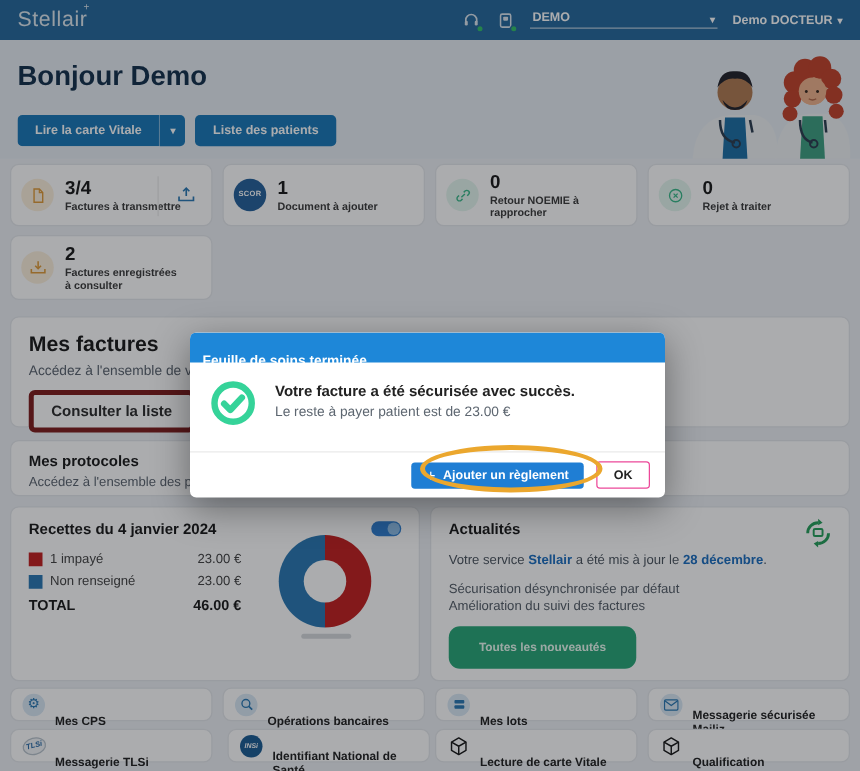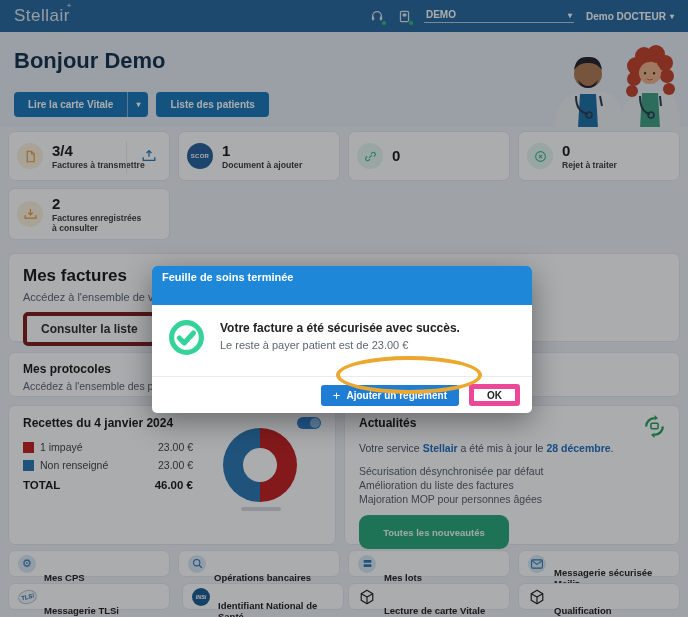--- a/index.html
+++ b/index.html
@@ -89,29 +89,29 @@
   .gear-glyph { font-size:11px; color:#2b79b3; line-height:1; }
   .tlsi { display:inline-block; transform:rotate(-14deg); font-size:6px; font-weight:bold; font-style:italic; color:#2b6ca8;
           background:#f2f5f8; border:1px solid #b9c4cd; border-radius:50%; padding:3px 2px; }
   .insi { width:18px; height:18px; border-radius:50%; background:#1c5d94; color:#fff; font-size:5.5px; font-weight:bold; font-style:italic;
           display:flex; align-items:center; justify-content:center; }
 
   
   .overlay { position:absolute; inset:0; background:rgba(8,12,18,.34); z-index:10; }
   .modal { position:absolute; left:152px; top:266px; width:380px; background:#fff; border-radius:5px; overflow:hidden;
            box-shadow:0 8px 30px rgba(0,0,0,.4); z-index:20; }
-  .modal-header { height:39px; background:#1e87d8; color:#fff; font-size:11px; font-weight:bold; line-height:22px; padding:0 10px; }
+  .modal-header { height:22px; background:#1e87d8; color:#fff; font-size:11px; font-weight:bold; line-height:22px; padding:12px 10px; }
   .modal-body { display:flex; gap:15px; padding:14px 16px 20px 16px; align-items:flex-start; }
   .modal-msg { font-size:12px; font-weight:bold; color:#222; margin-top:2px; }
   .modal-sub { font-size:11px; color:#5d6670; margin-top:4px; }
   .modal-footer { border-top:1px solid #eaeaea; height:37px; display:flex; align-items:center; justify-content:flex-end; gap:10px; padding:0 12px; }
   .primary-btn { background:#1f7ed4; border:none; border-radius:3px; color:#fff; font-family:inherit; font-size:10px; font-weight:bold;
                  height:21px; padding:0 12px; display:flex; align-items:center; gap:6px; cursor:pointer; }
   .primary-btn .plus { font-size:13px; font-weight:normal; }
-  .ok-btn { background:#fff; border:5px solid #ec4899; border-radius:3px; color:#222; font-family:inherit; font-size:10px; font-weight:bold;
+  .ok-btn { background:#fff; border:1px solid #ec4899; border-radius:3px; color:#222; font-family:inherit; font-size:10px; font-weight:bold;
             height:22px; padding:0 13px; cursor:pointer;text-align:center; }
   .annotation { position:absolute; left:336px; top:356px; width:146px; height:38px; border:4px solid; border-radius:50%; z-index:30; pointer-events:none; }
 </style>
 </head>
 <body>
 
 <div class="page">
 
   <header class="topbar">
     <div class="logo">
@@ -218,20 +218,21 @@
   <div class="card stat" style="left:348px; top:131px;">
     <span class="circ green">
       <svg viewBox="0 0 16 16" width="13" height="13">
           <path d="M6.3 9.7l3.4-3.4" stroke="#3bb98a" stroke-width="1.4"></path>
           <path d="M7.4 11.2l-1.3 1.3a2.4 2.4 0 0 1-3.4-3.4l1.3-1.3" fill="none" stroke="#3bb98a" stroke-width="1.4"></path>
           <path d="M8.6 4.8l1.3-1.3a2.4 2.4 0 0 1 3.4 3.4L12 8.2" fill="none" stroke="#3bb98a" stroke-width="1.4"></path>
         </svg>
     </span>
     <span class="txt">
       <span class="val">0</span>
+      <span class="lbl">Retour NOEMIE à rapprocher</span>
     </span>
   </div>
 
   <div class="card stat" style="left:518px; top:131px;">
     <span class="circ green">
       <svg viewBox="0 0 16 16" width="13" height="13">
           <circle cx="8" cy="8" r="6" fill="none" stroke="#3bb98a" stroke-width="1.3"></circle>
           <path d="M6 6l4 4M10 6l-4 4" stroke="#3bb98a" stroke-width="1.3"></path>
         </svg>
     </span>
@@ -300,22 +301,21 @@
         <path d="M12 23l-3.4-3 3.4-2z" fill="#27a05c"></path>
         <path d="M12 1l3.4 3-3.4 2z" fill="#27a05c"></path>
         <rect x="8.6" y="8.8" width="6.8" height="5.4" rx="1" fill="none" stroke="#27a05c" stroke-width="1.5"></rect>
       </svg>
     </span>
     <p class="news-line">
       <span>Votre service </span><b>Stellair</b><span> a été mis à jour le </span><b>28 décembre</b><span>.</span>
     </p>
     <div class="news-items">
       <div>Sécurisation désynchronisée par défaut</div>
-      <div>Amélioration du liste des factures</div>
-      <div>Majoration MOP pour personnes âgées</div>
+      <div>Amélioration du suivi des factures</div>
     </div>
     <button class="news-btn">Toutes les nouveautés</button>
   </div>
 
   <div class="card ql" style="left:8px; top:550px;">
     <span class="ic">
         <span class="gear-glyph">⚙</span>
       </span>
     <span class="lbl">Mes CPS</span>
   </div>

